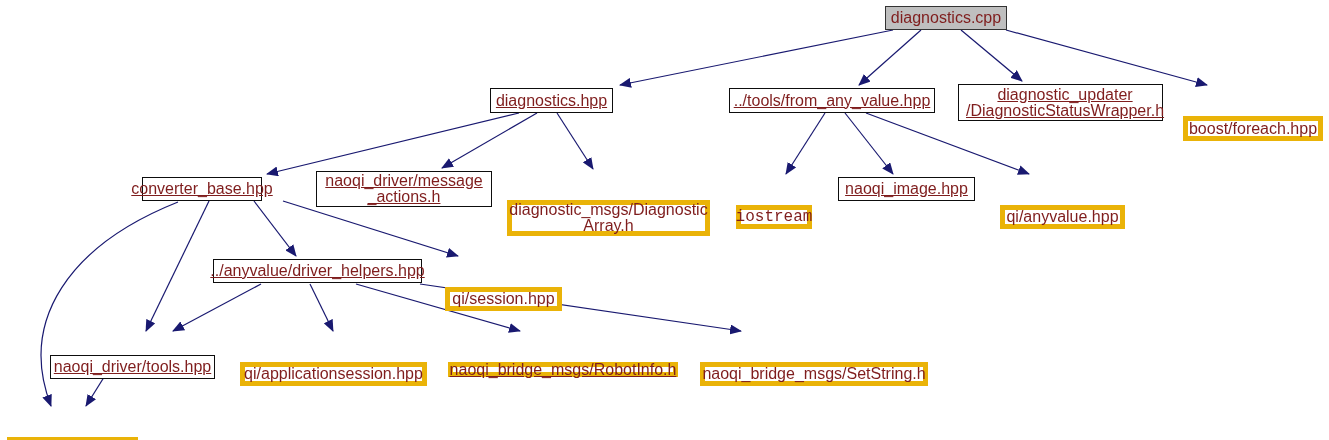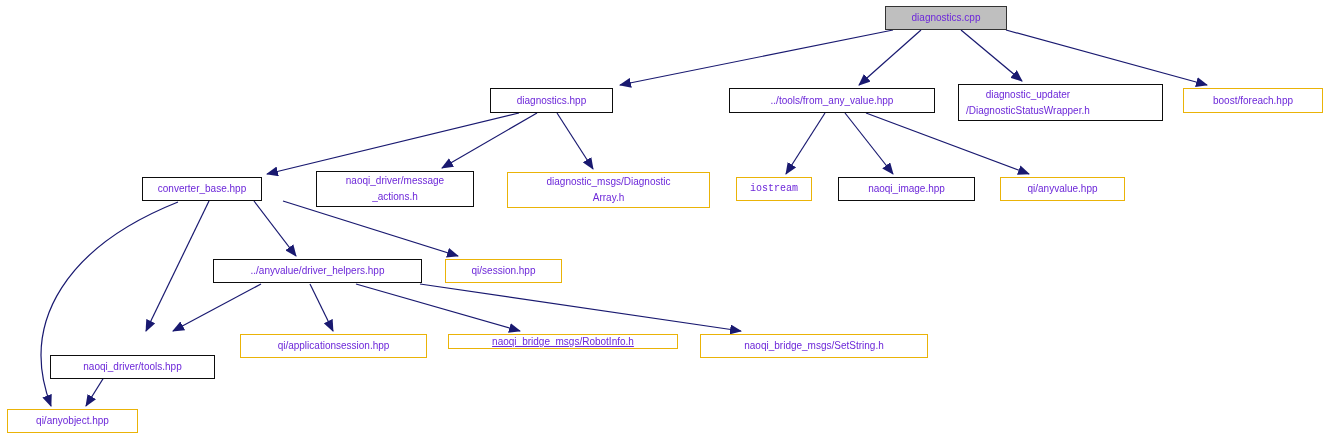--- a/index.html
+++ b/index.html
@@ -12,32 +12,32 @@
   }
   #edges { position:absolute; left:0; top:0; width:1329px; height:440px; }
   .node {
     position:absolute;
     box-sizing:border-box;
     display:flex;
     align-items:center;
     justify-content:center;
     text-align:center;
     white-space:pre-line;
-    font-size:10px;
+    font-size:16px;
     line-height:16px;
-    color:#6d28d9;
+    color:#7f1d1d;
     background:#ffffff;
     border:1px solid #000000;
   }
   .node.main {
     background:#bfbfbf;
     border:1.5px solid #333333;
   }
-  .node.link { border:1.2px solid #0d0d0d; cursor:pointer; }
-  .node.plain { border:1px solid #eab308; }
+  .node.link { border:1.2px solid #0d0d0d; cursor:pointer;text-decoration:underline; }
+  .node.plain { border:5px solid #eab308;margin-top:28px; }
   .node.align-left {
     justify-content:flex-start;
     text-align:center;
     padding-left:7px;
   }
   .edge-path { fill:none; }
 </style>
 </head>
 <body>
 
@@ -71,21 +71,21 @@
       </g>
   </svg>
   <div id="nodes">
       <div class="node main" style="left: 885px; top: 6px; width: 122px; height: 24px;">diagnostics.cpp</div>
       <div class="node link" style="left: 490px; top: 88px; width: 123px; height: 25px;">diagnostics.hpp</div>
       <div class="node link" style="left: 729px; top: 88px; width: 206px; height: 25px;">../tools/from_any_value.hpp</div>
       <div class="node link align-left" style="left: 958px; top: 84px; width: 205px; height: 37px;">diagnostic_updater
 /DiagnosticStatusWrapper.h</div>
       <div class="node plain" style="left: 1183px; top: 88px; width: 140px; height: 25px;">boost/foreach.hpp</div>
       <div class="node link" style="left: 142px; top: 177px; width: 120px; height: 24px;">converter_base.hpp</div>
-      <div class="node link" style="left: 316px; top: 171px; width: 158px; height: 36px; text-align: center;">naoqi_driver/message
+      <div class="node link" style="left: 316px; top: 171px; width: 176px; height: 36px; text-align: center;">naoqi_driver/message
 _actions.h</div>
       <div class="node plain" style="left: 507px; top: 172px; width: 203px; height: 36px;">diagnostic_msgs/Diagnostic
 Array.h</div>
       <div class="node plain" style="left: 736px; top: 177px; width: 76px; height: 24px; font-family: Liberation Mono, monospace;">iostream</div>
       <div class="node link" style="left: 838px; top: 177px; width: 137px; height: 24px;">naoqi_image.hpp</div>
       <div class="node plain" style="left: 1000px; top: 177px; width: 125px; height: 24px;">qi/anyvalue.hpp</div>
       <div class="node link" style="left: 213px; top: 259px; width: 209px; height: 24px;">../anyvalue/driver_helpers.hpp</div>
       <div class="node plain" style="left: 445px; top: 259px; width: 117px; height: 24px;">qi/session.hpp</div>
       <div class="node link" style="left: 50px; top: 334px; width: 165px; height: 24px; margin-top: 21px;">naoqi_driver/tools.hpp</div>
       <div class="node plain" style="left: 240px; top: 334px; width: 187px; height: 24px;">qi/applicationsession.hpp</div>

